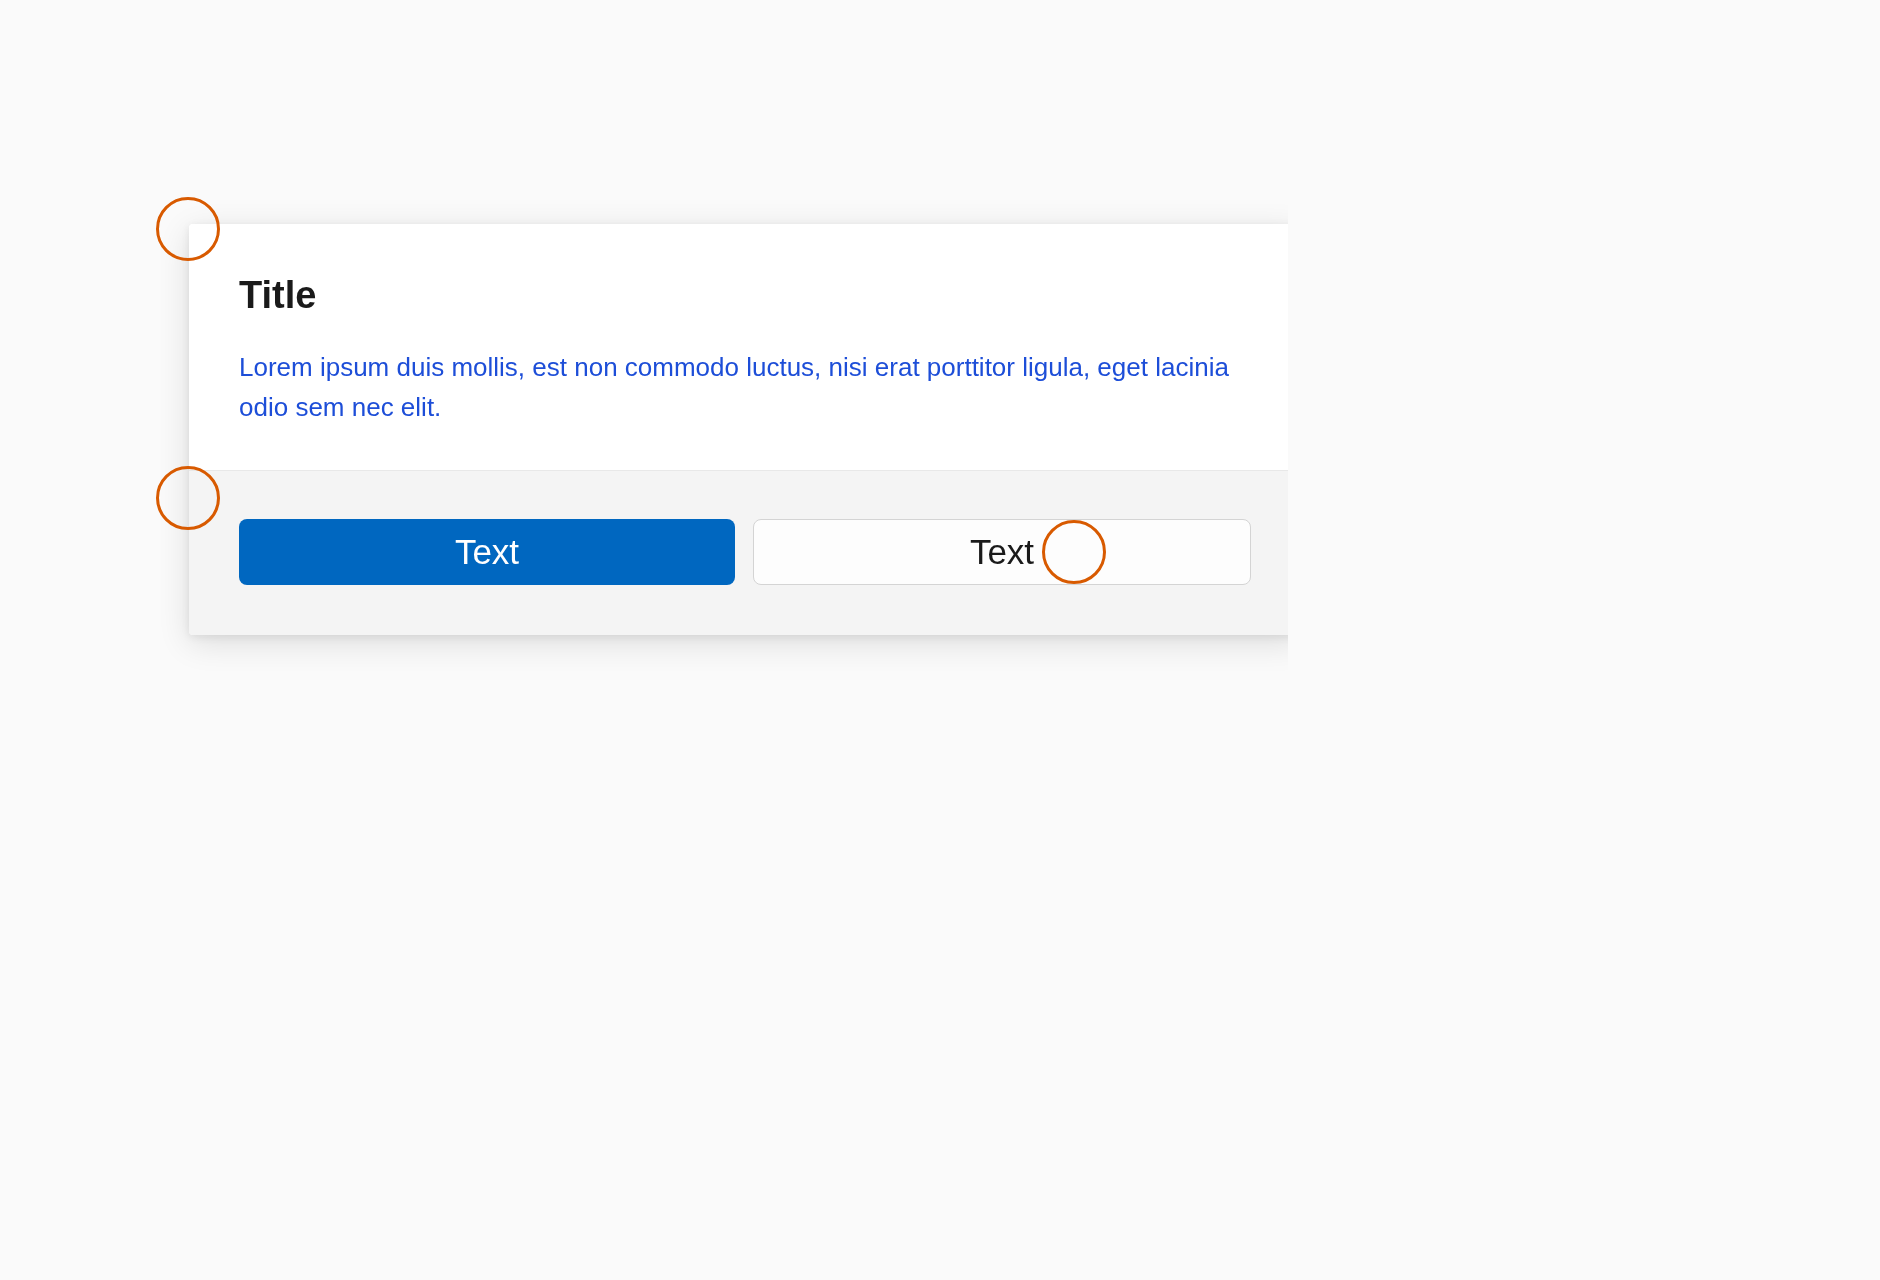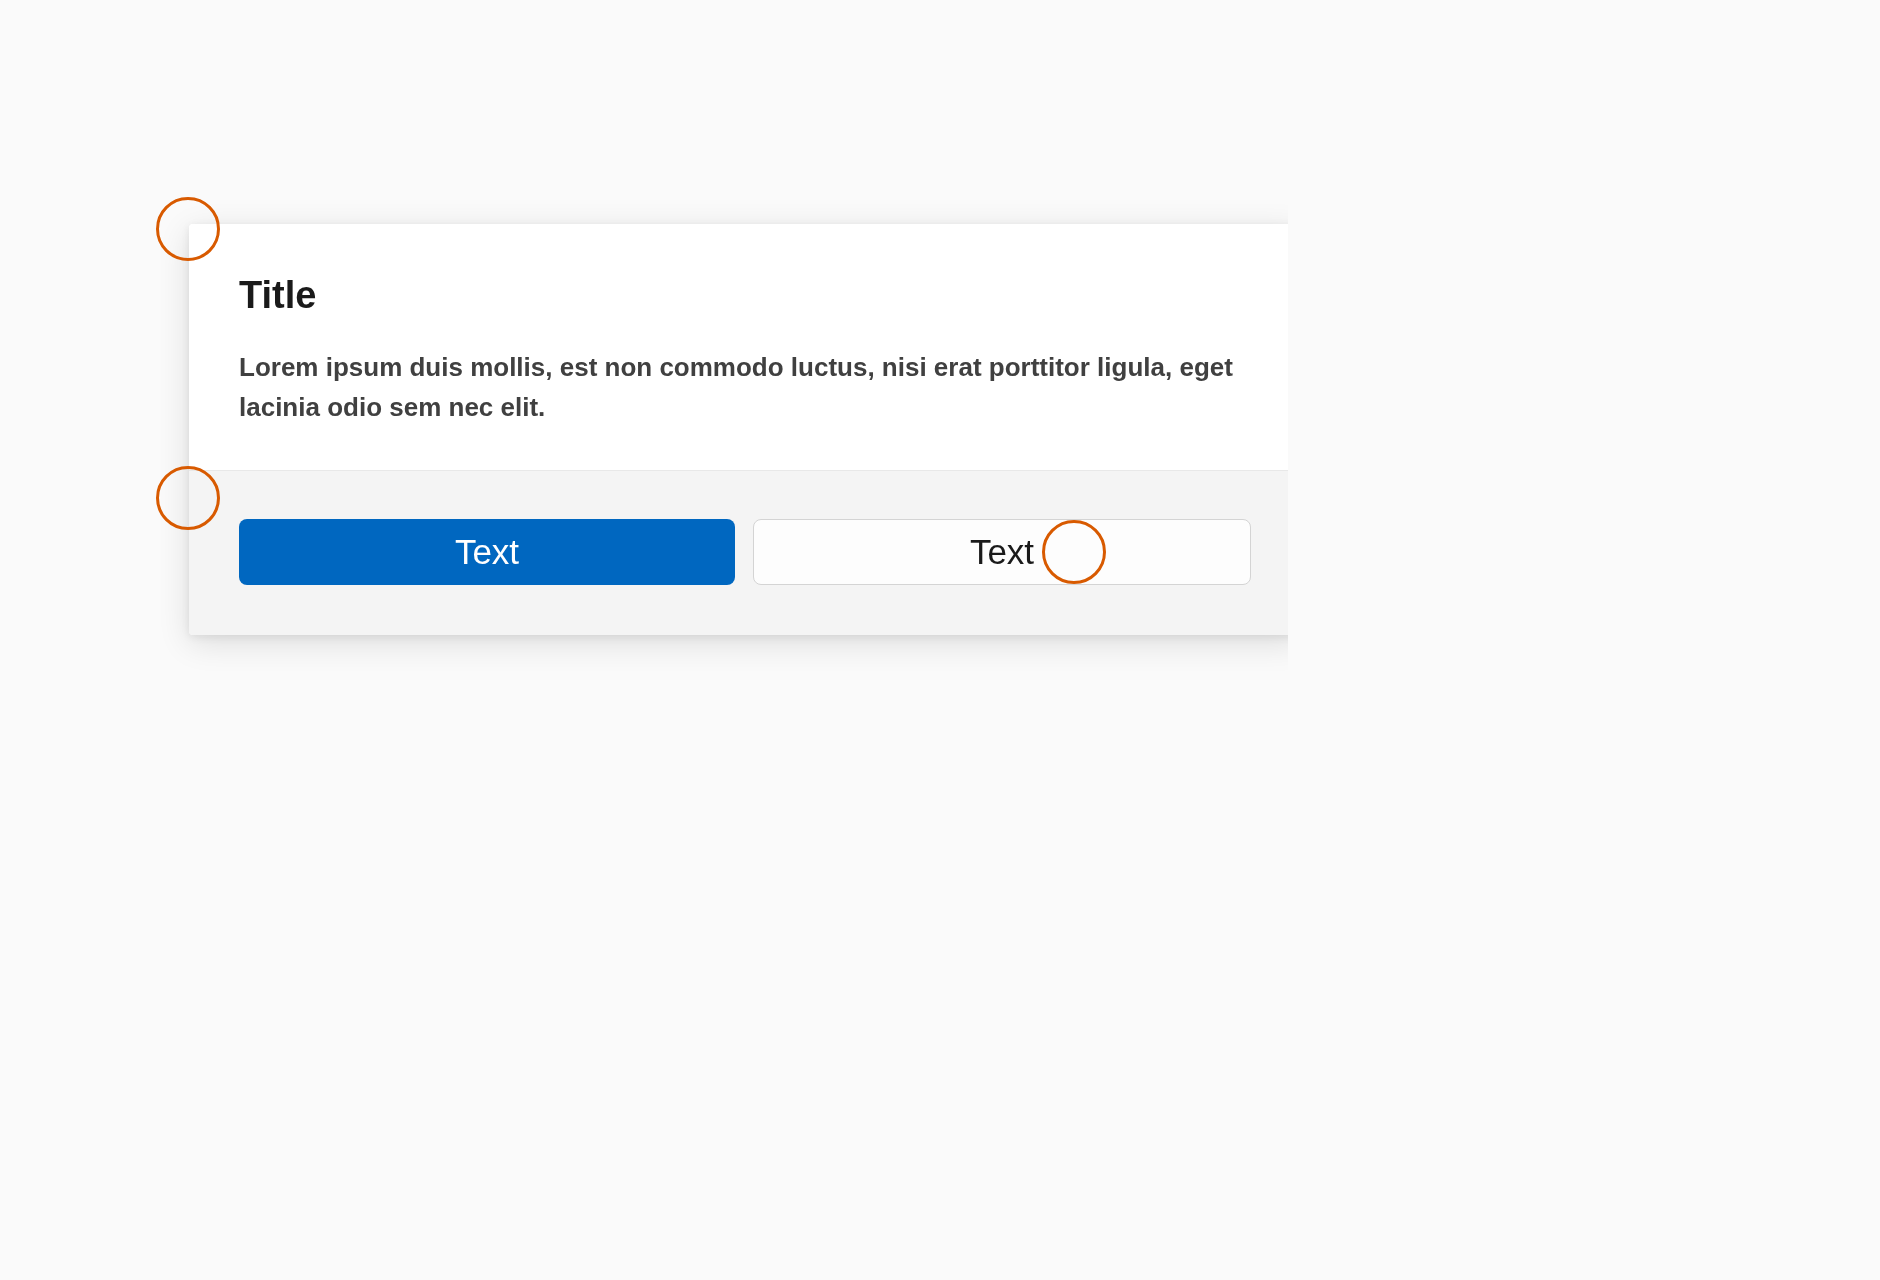--- a/index.html
+++ b/index.html
@@ -36,22 +36,22 @@
     
     .dialog-title {
       font-size: 38px;
       font-weight: 600;
       color: #1a1a1a;
       margin-bottom: 30px;
     }
     
     .dialog-body {
       font-size: 26px;
-      font-weight: 700;
-      color: #404040;
+      font-weight: 400;
+      color: #1d4ed8;
       line-height: 1.55;
     }
     
     .dialog-footer {
       background: #f4f4f4;
       border-top: 1px solid #e8e8e8;
       padding: 48px 50px 50px 50px;
       display: flex;
       gap: 18px;
     }

